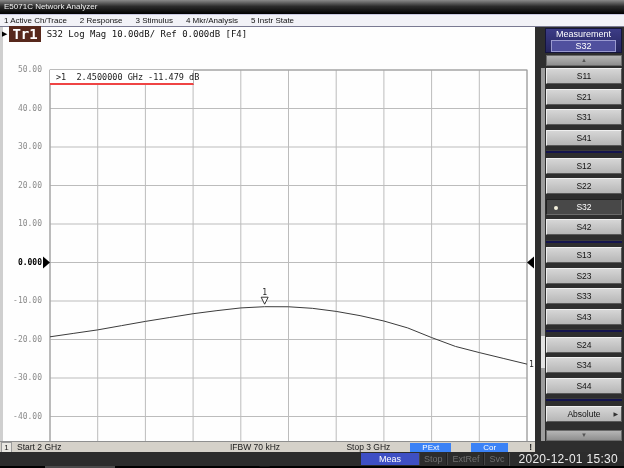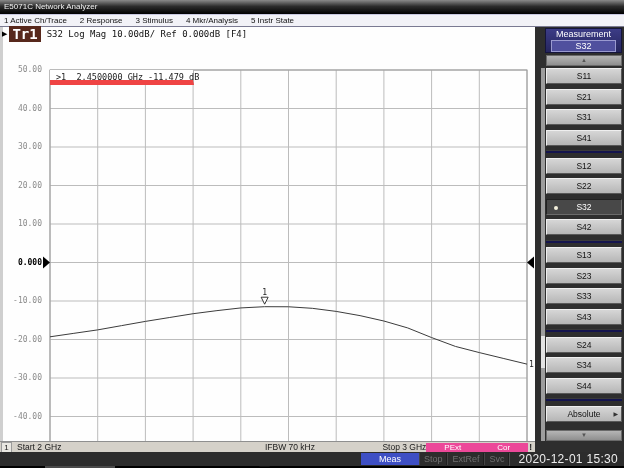--- a/index.html
+++ b/index.html
@@ -25,34 +25,34 @@
   .trace-line{position:absolute;left:0;top:0;width:535px;height:14px;display:flex;align-items:center;}
   .tr-arrow{color:#000;font-size:7px;margin-left:2px;}
   .tr-badge{background:#57281c;color:#fff;font-size:14px;font-weight:bold;padding:0 3px;
             margin-left:2px;font-family:"DejaVu Sans Mono",monospace;}
   .tr-text{font-family:"DejaVu Sans Mono",monospace;font-size:9px;color:#111;margin-left:6px;white-space:pre;}
   .ylabel{position:absolute;left:0;width:42px;height:10px;line-height:10px;text-align:right;
           font-family:"DejaVu Sans Mono",monospace;font-size:8px;color:#8c8c8c;}
   .ylabel.ref{color:#000;font-weight:bold;}
   #chart-svg{position:absolute;left:0;top:40px;}
   .mkr-box{position:absolute;left:50px;top:43px;width:144px;height:15px;background:#fff;
-           border-right:1px solid #b4b4b4;border-bottom:5px solid #ef4444;
+           border-right:1px solid #b4b4b4;border-bottom:2px solid #ef4444;
            font-family:"DejaVu Sans Mono",monospace;font-size:8.5px;line-height:15px;
            color:#222;padding-left:6px;white-space:pre;box-sizing:border-box;}
 
   
   .chbar{position:absolute;left:0;top:441px;width:535px;height:11px;background:#d5d1c9;
          border-top:1px solid #8f8f8f;box-sizing:border-box;display:flex;align-items:center;
          font-size:8.5px;color:#1a1a1a;}
   .ch-num{width:9px;height:9px;line-height:9px;text-align:center;border:1px solid #9a9a9a;
           background:#e9e7e1;margin-left:1px;font-size:8px;}
   .ch-start{margin-left:5px;}
-  .ch-ifbw{position:absolute;left:195px;width:120px;text-align:right;}
-  .ch-right{position:absolute;right:3px;display:flex;align-items:flex-end;gap:0;}
-  .badge{background:#ec4899;color:#fff;font-size:8px;padding:0 18px;line-height:9px;}
+  .ch-ifbw{position:absolute;left:195px;width:120px;text-align:center;}
+  .ch-right{position:absolute;right:3px;display:flex;align-items:flex-end;gap:20px;}
+  .badge{background:#3b82f6;color:#fff;font-size:8px;padding:0 12px;line-height:9px;}
   .alert{font-weight:bold;color:#222;padding-left:1px;}
 
   
   .statusbar{position:absolute;left:0;top:452px;width:624px;height:14px;background:#2c2c2c;
              display:flex;align-items:center;justify-content:flex-end;font-size:9px;}
   .st-meas{background:#3e4fc4;color:#fff;padding:0 18px;line-height:12px;}
   .st-dim{color:#6f6f6f;padding:0 4px;line-height:12px;border-left:1px solid #454545;
           border-right:1px solid #1e1e1e;}
   .st-date{color:#ededed;font-size:12px;padding:0 6px 0 8px;line-height:13px;
            border-left:1px solid #505050;letter-spacing:0.3px;}

